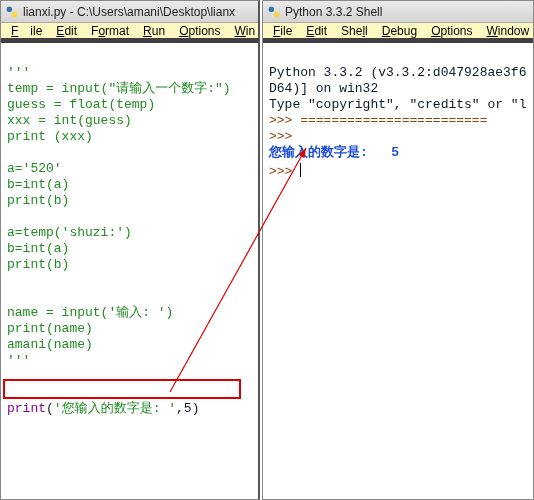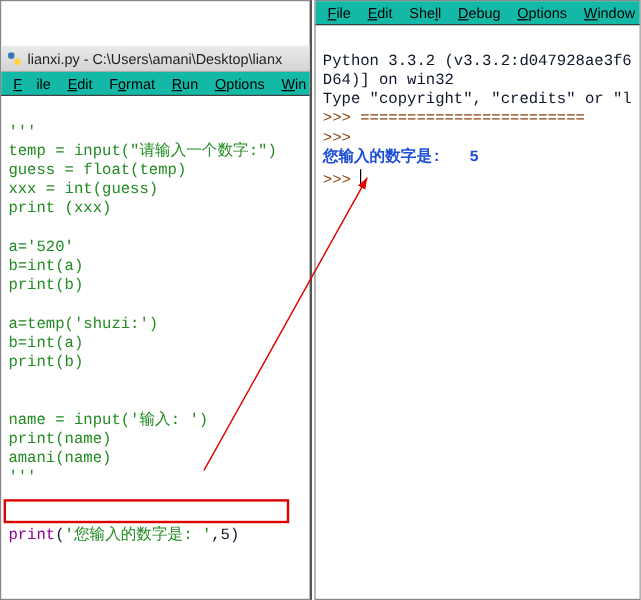--- a/index.html
+++ b/index.html
@@ -25,31 +25,30 @@
     height: 22px;
     background: linear-gradient(#eaeaea, #d4d4d4);
     border-bottom: 1px solid #aaa;
     display: flex;
     align-items: center;
     padding: 0 4px;
     font-size: 12px;
     color: #222;
     white-space: nowrap;
     overflow: hidden;
-    margin-top: 37px;
   }
   .tb-icon {
     width: 14px; height: 14px;
     margin-right: 4px;
     flex-shrink: 0;
   }
   .menubar {
     height: 20px;
-    background: #14b8a6;
-    border-bottom: 1px solid #404040;
+    background: #fef9c3;
+    border-bottom: 5px solid #404040;
     display: flex;
     align-items: center;
     padding: 0 4px;
     font-size: 12px;
     gap: 2px;
     white-space: nowrap;
   }
   .menubar span {
     padding: 0 6px;
     cursor: default;
@@ -141,20 +140,27 @@
 <span class="cm">amani(name)</span>
 <span class="cm">'''</span>
 <span></span>
 <span></span>
 <span class="purple">print</span><span class="black">(</span><span class="cm">'您输入的数字是: '</span><span class="black">,5)</span>
 <div class="boxed" style="top:336px"></div>
   </div>
 </div>
 
 <div class="window shell-window">
+  <div class="titlebar">
+    <svg class="tb-icon" viewBox="0 0 16 16">
+      <rect x="2" y="2" width="6" height="6" rx="2" fill="#3776ab"></rect>
+      <rect x="8" y="8" width="6" height="6" rx="2" fill="#ffd43b"></rect>
+    </svg>
+    <span>Python 3.3.2 Shell</span>
+  </div>
   <div class="menubar">
     <span><u>F</u>ile</span>
     <span><u>E</u>dit</span>
     <span>She<u>l</u>l</span>
     <span><u>D</u>ebug</span>
     <span><u>O</u>ptions</span>
     <span><u>W</u>indow</span>
   </div>
   <div class="shell-body">
 <span class="black">Python 3.3.2 (v3.3.2:d047928ae3f6</span>

